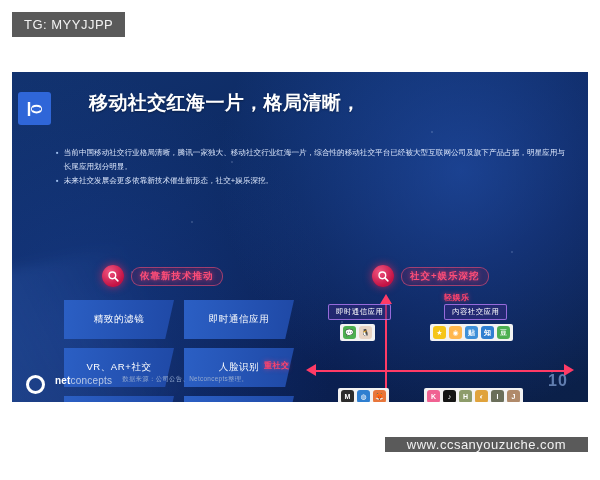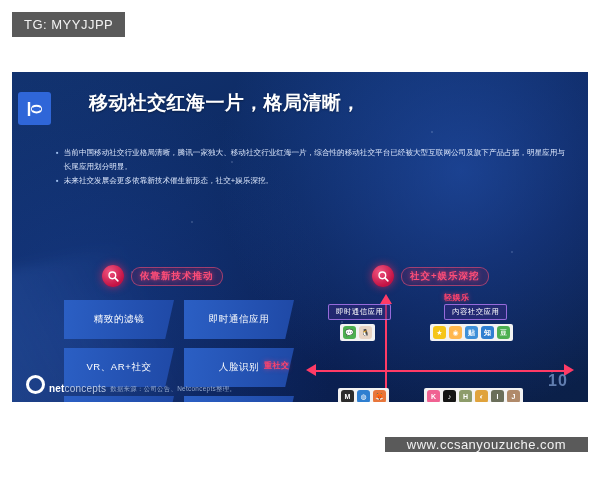--- a/index.html
+++ b/index.html
@@ -97,21 +97,21 @@
            padding:2px 3px;border-radius:2px;}
   .row-im{left:28px;top:30px;}
   .row-ct{left:118px;top:30px;}
   .row-st{left:26px;top:94px;}
   .row-pe{left:112px;top:94px;}
   .appico{width:13px;height:13px;border-radius:3px;display:flex;
           align-items:center;justify-content:center;font-size:7px;color:#fff;
           font-weight:bold;overflow:hidden;}
 
   
-  .footer{position:absolute;left:14px;top:303px;display:flex;align-items:flex-end;gap:4px;}
+  .footer{position:absolute;left:14px;top:303px;display:flex;align-items:flex-start;gap:10px;}
   .nc-ring{width:13px;height:13px;border-radius:50%;border:3px solid #fff;}
   .nc-word{font-size:10px;font-weight:bold;color:#fff;letter-spacing:.2px;}
   .nc-word i{color:#b9c9e6;font-style:normal;font-weight:normal;}
   .src{font-size:6.4px;color:#93a9cf;letter-spacing:.3px;}
   .pagenum{position:absolute;left:536px;top:300px;font-size:16px;font-weight:bold;
            color:#6f8dc0;opacity:.85;letter-spacing:1px;}
 </style>
 </head>
 <body>
 

